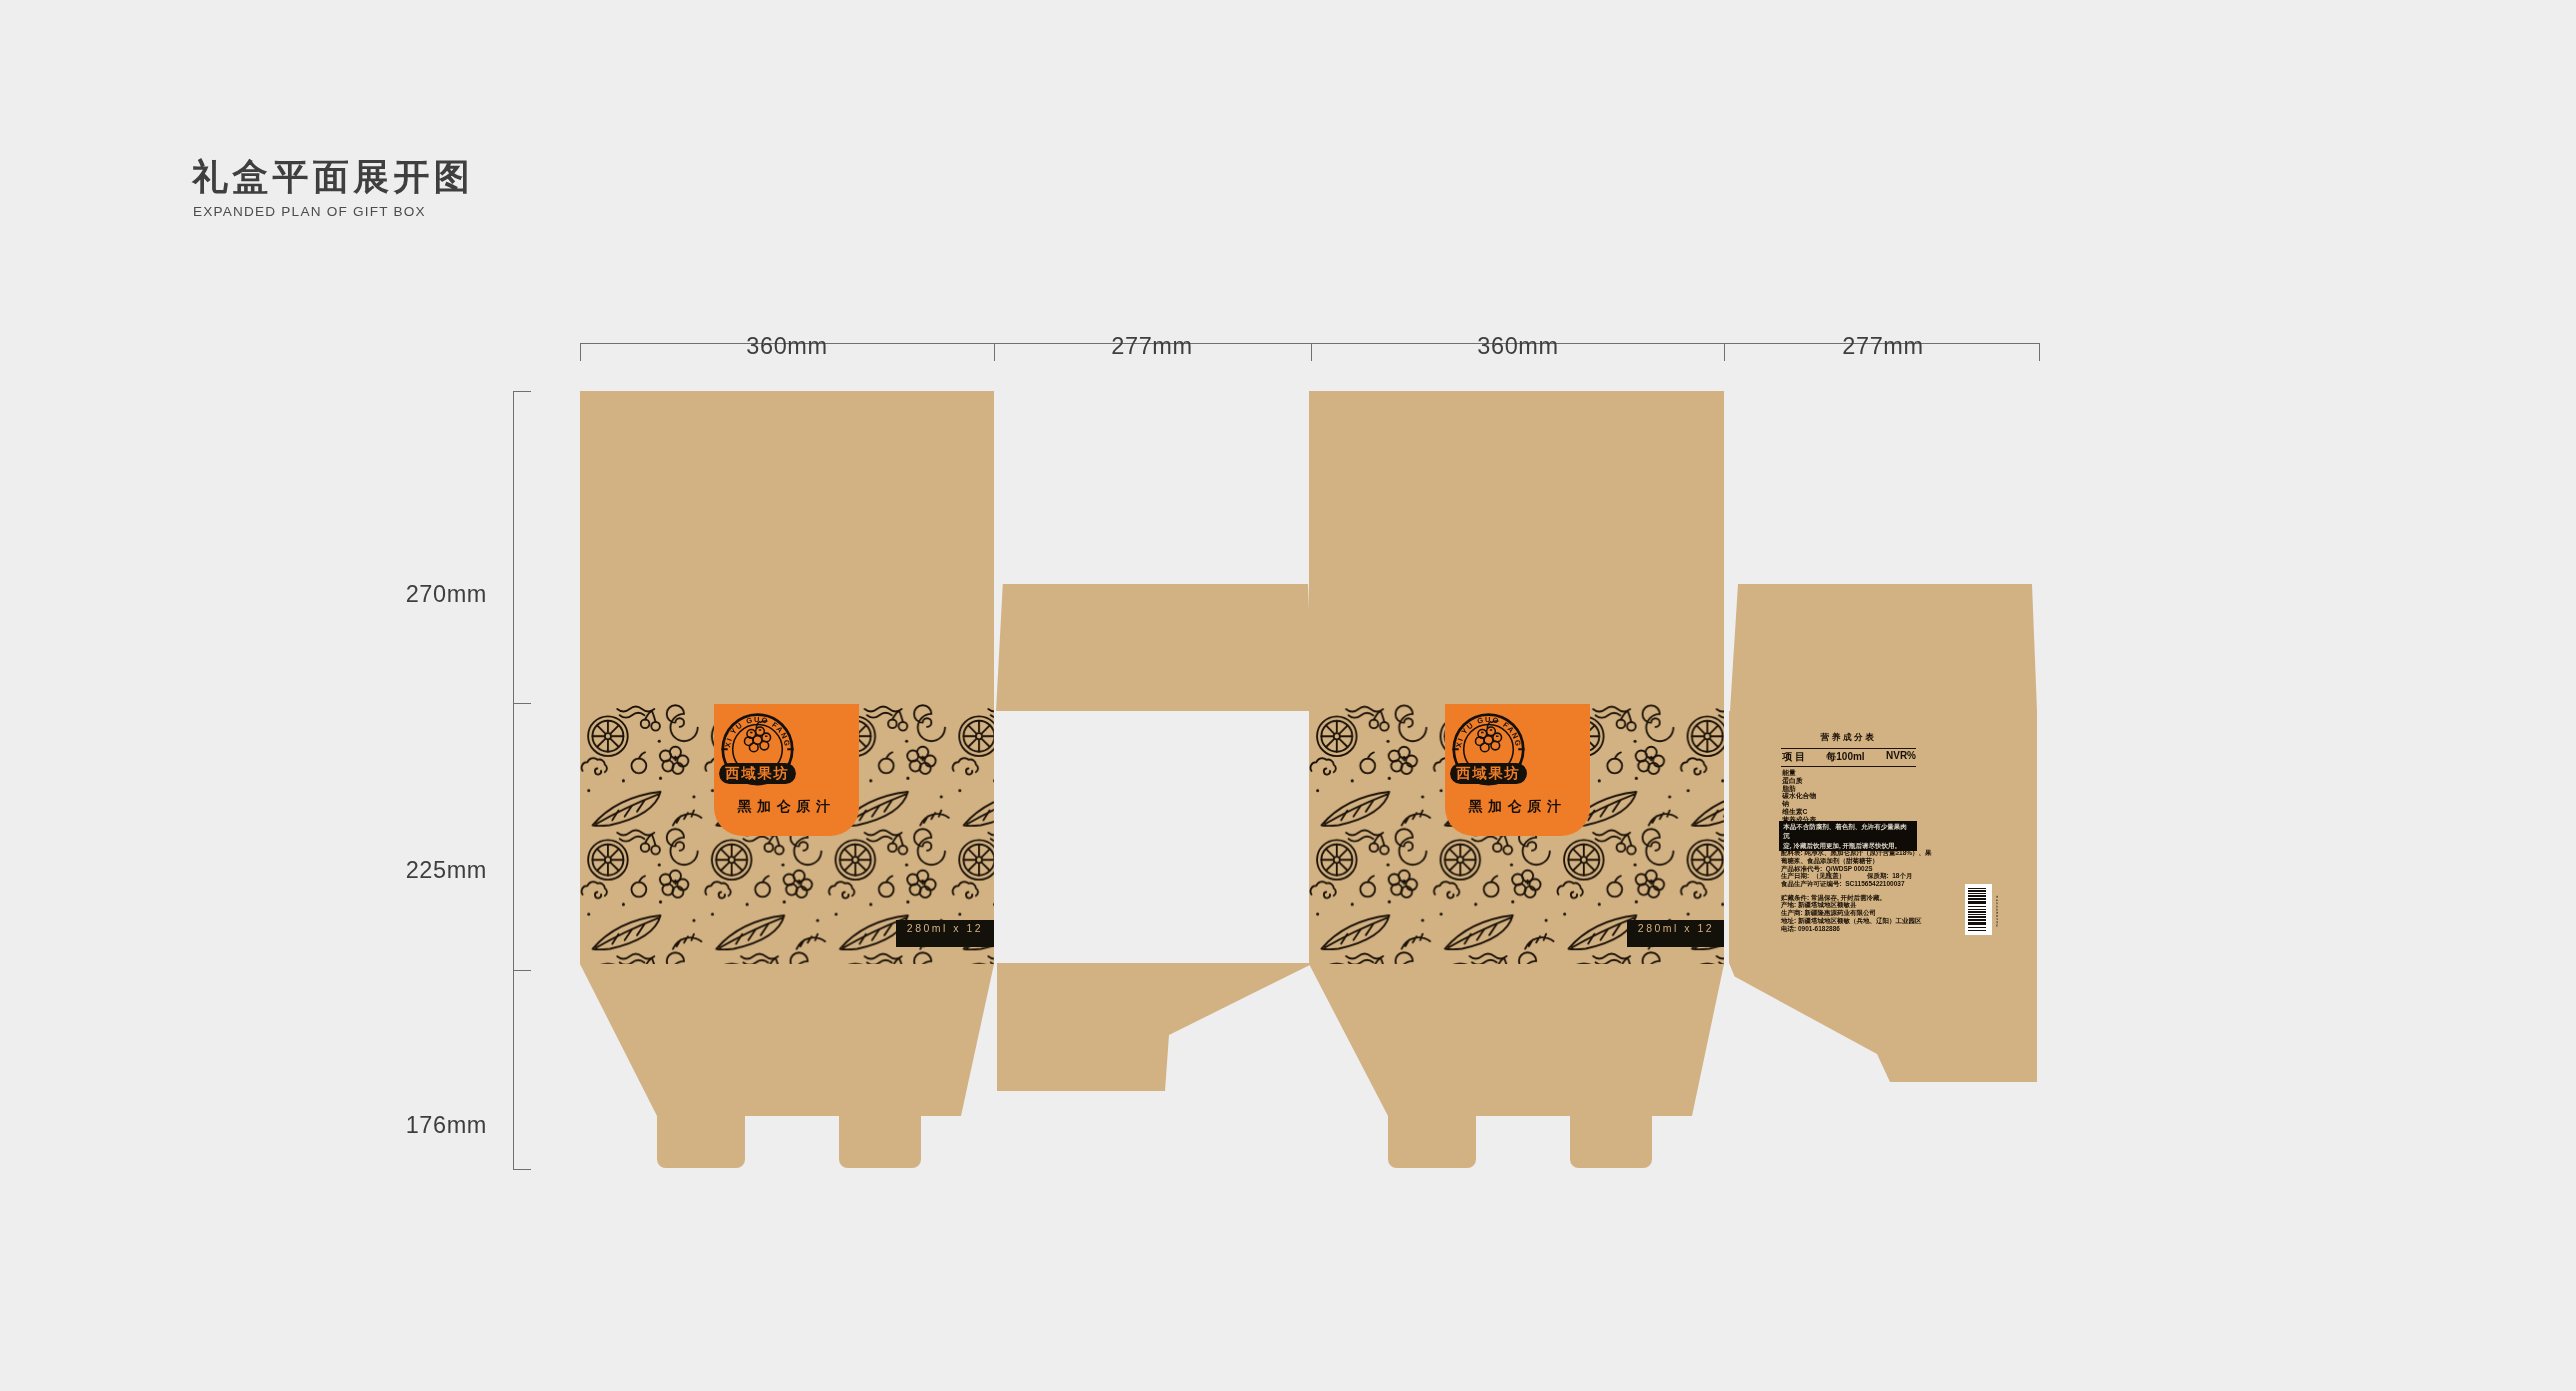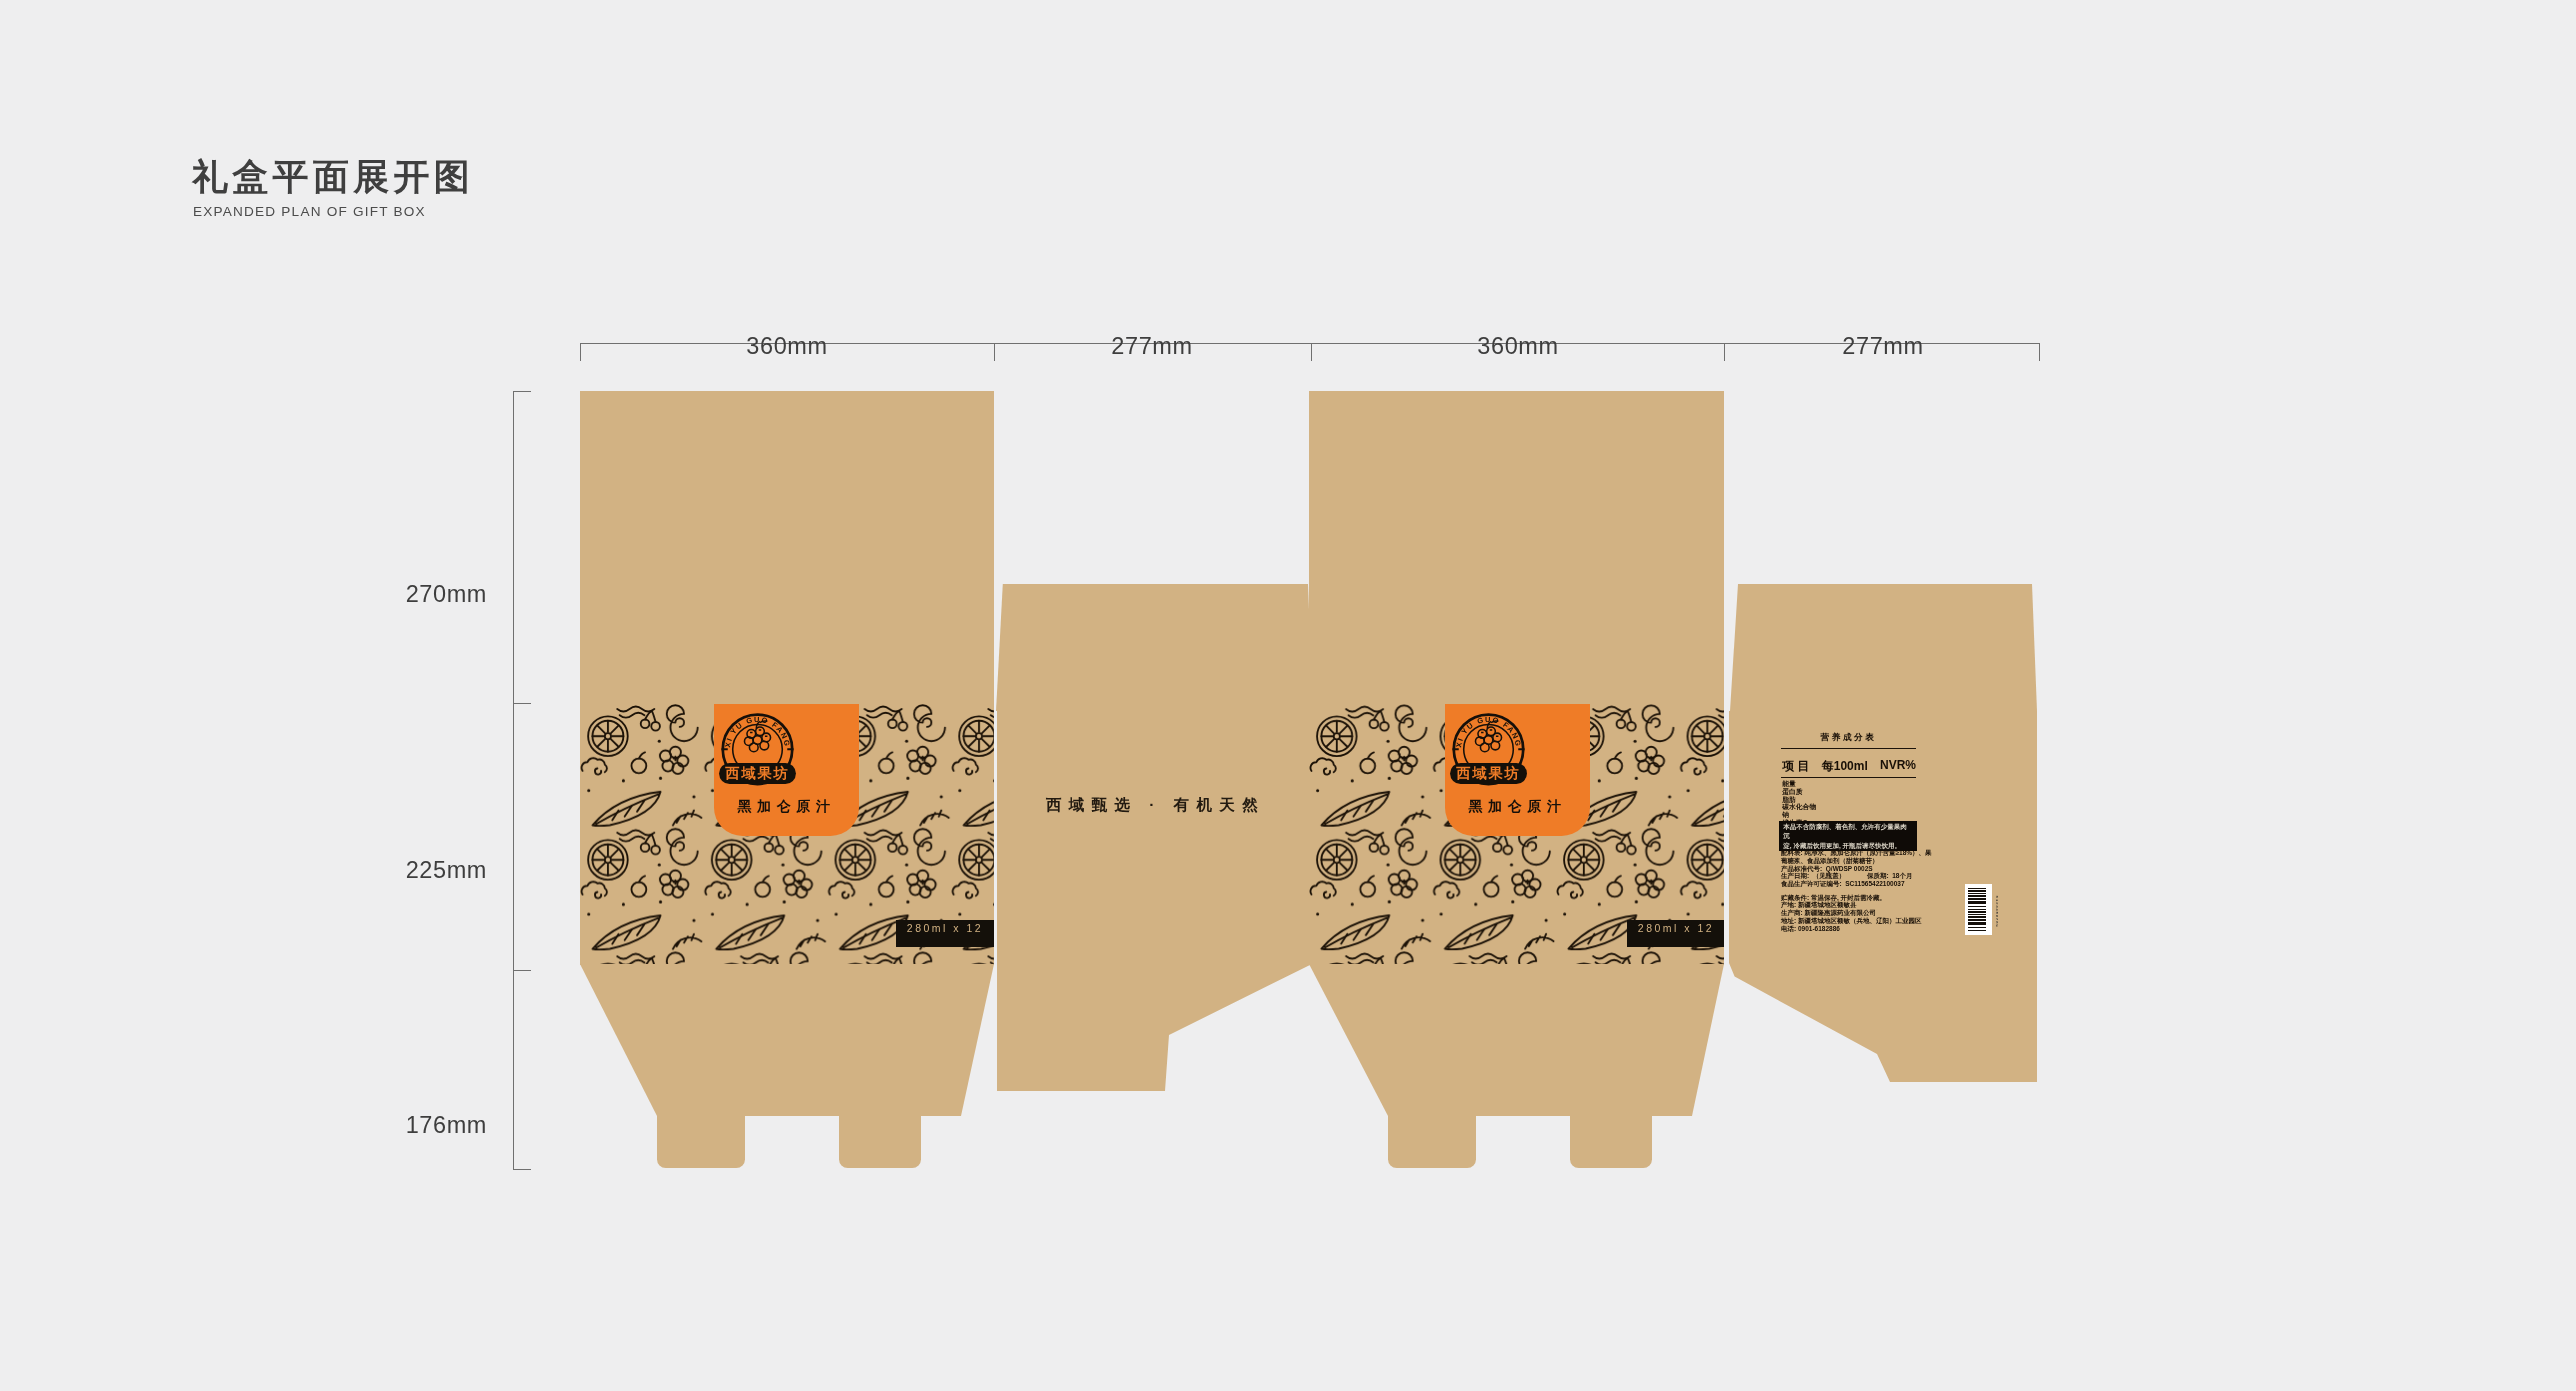--- a/index.html
+++ b/index.html
@@ -42,22 +42,22 @@
     color:var(--kraft);font-size:10.5px;letter-spacing:2.5px;text-align:center;line-height:17.3px;}
 
   
   .slogan{font-size:15.5px;font-weight:bold;letter-spacing:7.4px;color:#221a10;
     width:100%;text-align:center;}
 
   
   .ntr{position:absolute;left:52px;top:21px;width:135px;color:#191007;}
   .ntr .t{width:100%;text-align:center;font-size:8.7px;font-weight:bold;letter-spacing:2.5px;}
   .ntr .rule{height:1.2px;background:#1c130a;margin:0;}
-  .ntr .hdr{display:flex;justify-content:space-between;font-size:12px;font-weight:bold;
-    padding:1.2px 0 1.9px 1.2px;margin-top:8px;}
+  .ntr .hdr{display:flex;justify-content:space-between;font-size:10px;font-weight:bold;
+    padding:1.2px 0 1.9px 1.2px;}
   .ntr .row{font-size:6.8px;font-weight:bold;line-height:7.8px;padding-left:1.2px;}
   .warnbox{position:absolute;left:50px;top:110px;width:138px;background:#0f0b07;
     color:#ded7c8;font-size:6.5px;font-weight:bold;line-height:9.3px;padding:1.2px 4.3px;}
   .infoblk{position:absolute;left:52px;top:138px;width:142px;color:#191007;}
   .infoblk .line{font-size:6.5px;font-weight:bold;line-height:7.8px;white-space:pre;}
   .infoblk .gap{height:5.6px;}
 
   
   .barcode{left:1965px;top:884px;width:27px;height:51px;background:#ffffff;}
   .barcode .bars{position:absolute;left:3.1px;top:3.7px;width:18px;height:44px;
@@ -171,23 +171,20 @@
     <div class="packbar" style="left:316px">280ml x 12</div>
   </div>
 
   <div class="abs kraft" style="left:580px;top:964px;width:414px;height:152px;
        clip-path:polygon(0 0,414px 0,381px 152px,77px 152px)"></div>
   <div class="abs kraft" style="left:657px;top:1114px;width:88px;height:54px;border-radius:0 0 8.7px 8.7px"></div>
   <div class="abs kraft" style="left:839px;top:1114px;width:82px;height:54px;border-radius:0 0 8.7px 8.7px"></div>
 
   <div class="abs kraft" style="left:996px;top:584px;width:317px;height:127px;
        clip-path:polygon(6.8px 0,312px 0,317px 127px,0 127px)"></div>
-  <div class="abs kraft" style="left:997px;top:711px;width:317px;height:253px">
-    <div class="abs slogan" style="top:84px">西域甄选 · 有机天然</div>
-  </div>
   <div class="abs kraft" style="left:997px;top:963px;width:317px;height:128px;
        clip-path:polygon(0 0,317px 0,172px 72px,168px 128px,0 128px)"></div>
 
   <div class="abs kraft" style="left:1309px;top:391px;width:415px;height:313px"></div>
 
   <div class="abs band" style="left:1309px;top:704px;width:415px;height:261px">
     <svg width="415" height="261" viewBox="0 0 672 422">
       <defs>
         <pattern id="patB" width="200" height="200" patternUnits="userSpaceOnUse">
           <g stroke="#1b1106" stroke-width="3" fill="none" stroke-linecap="round" stroke-linejoin="round">

